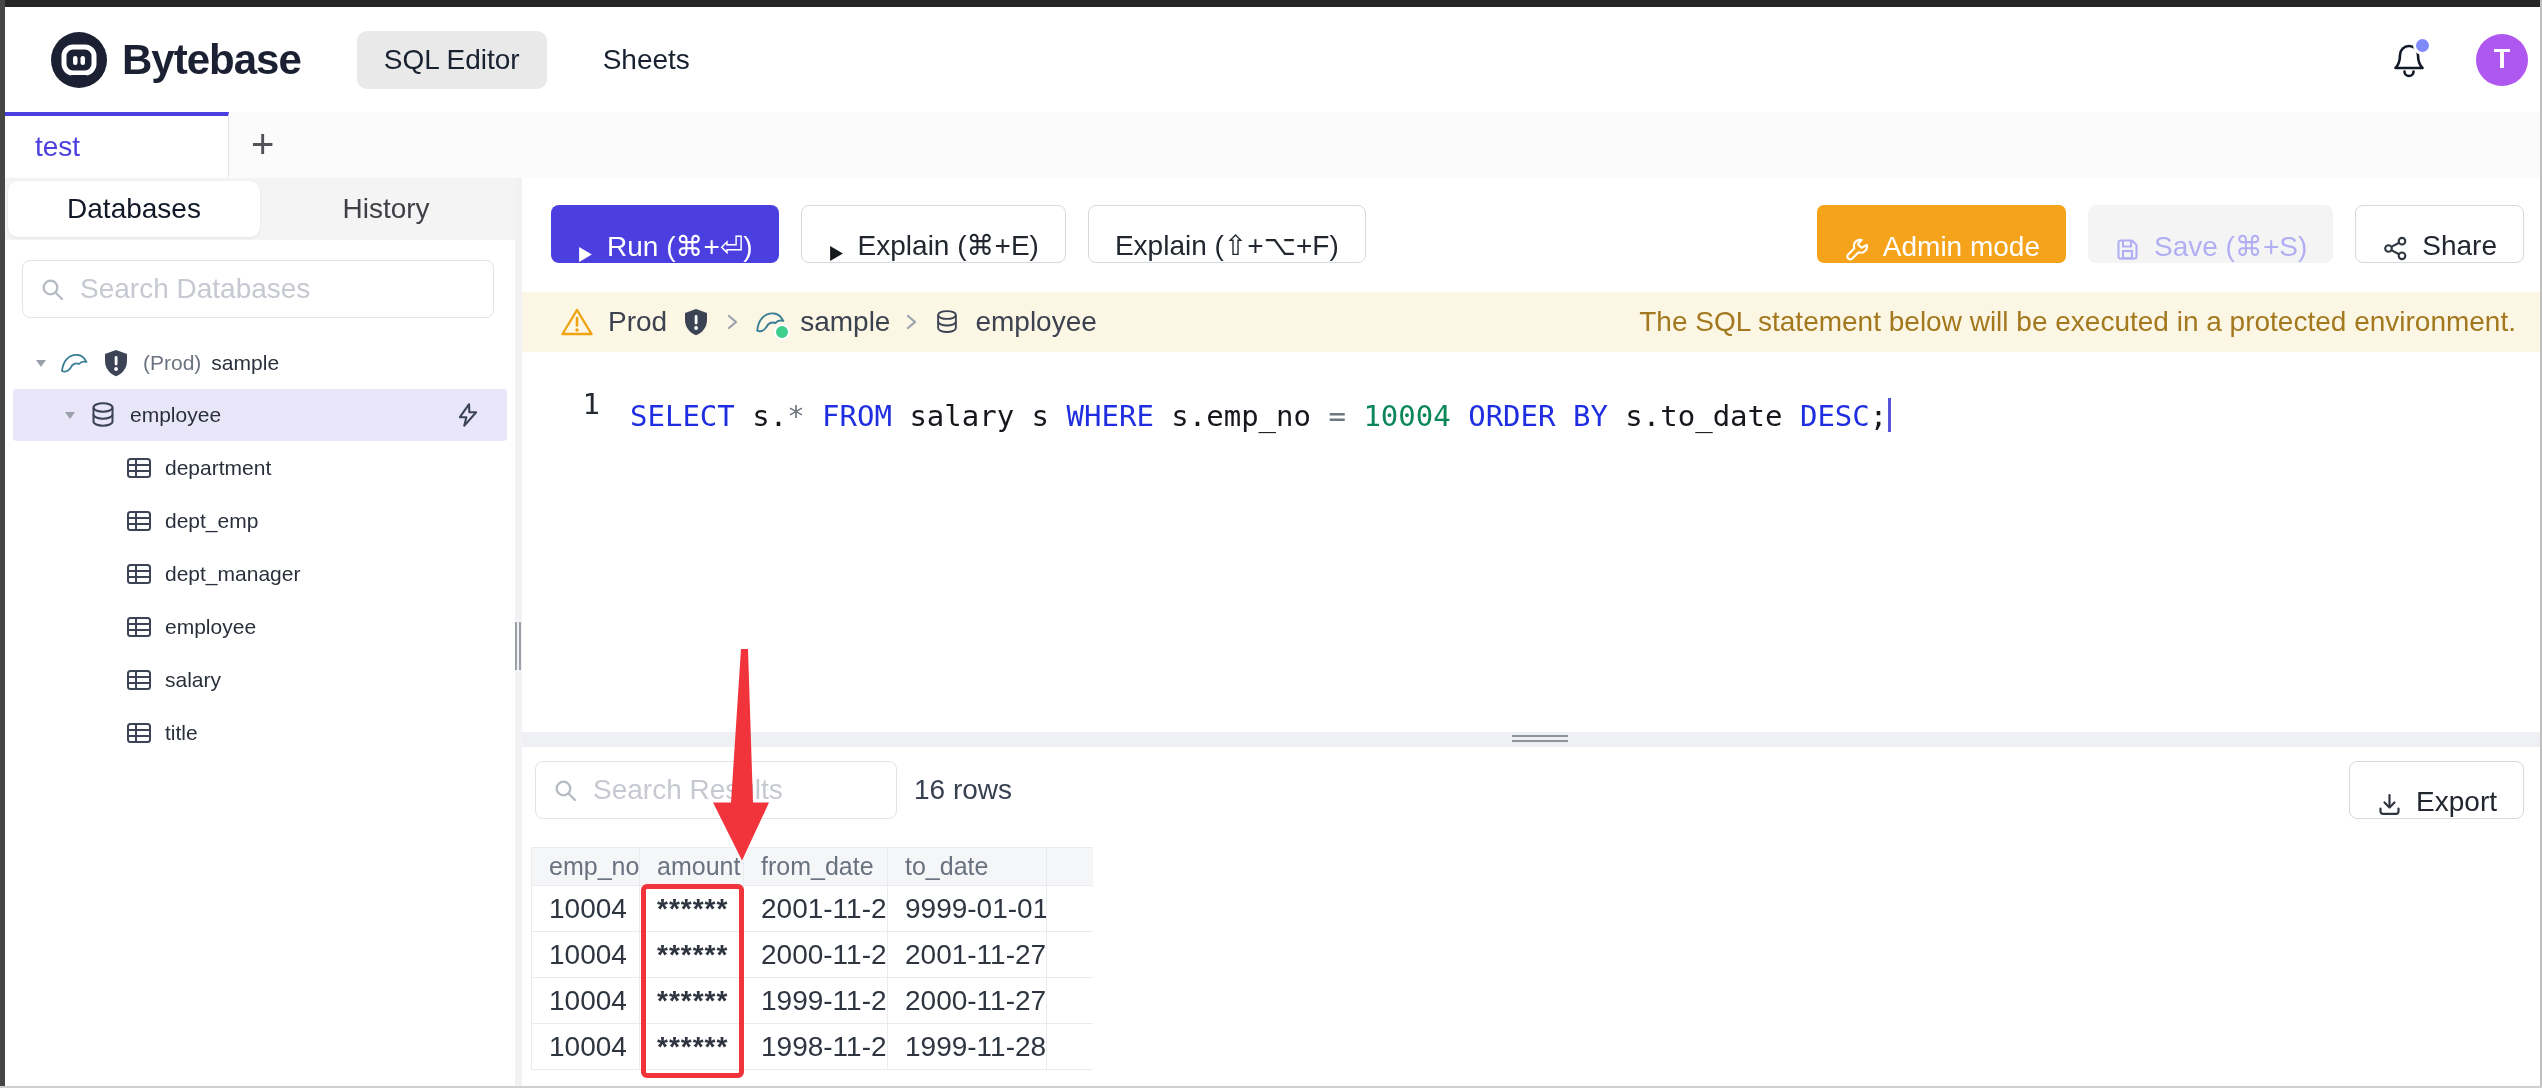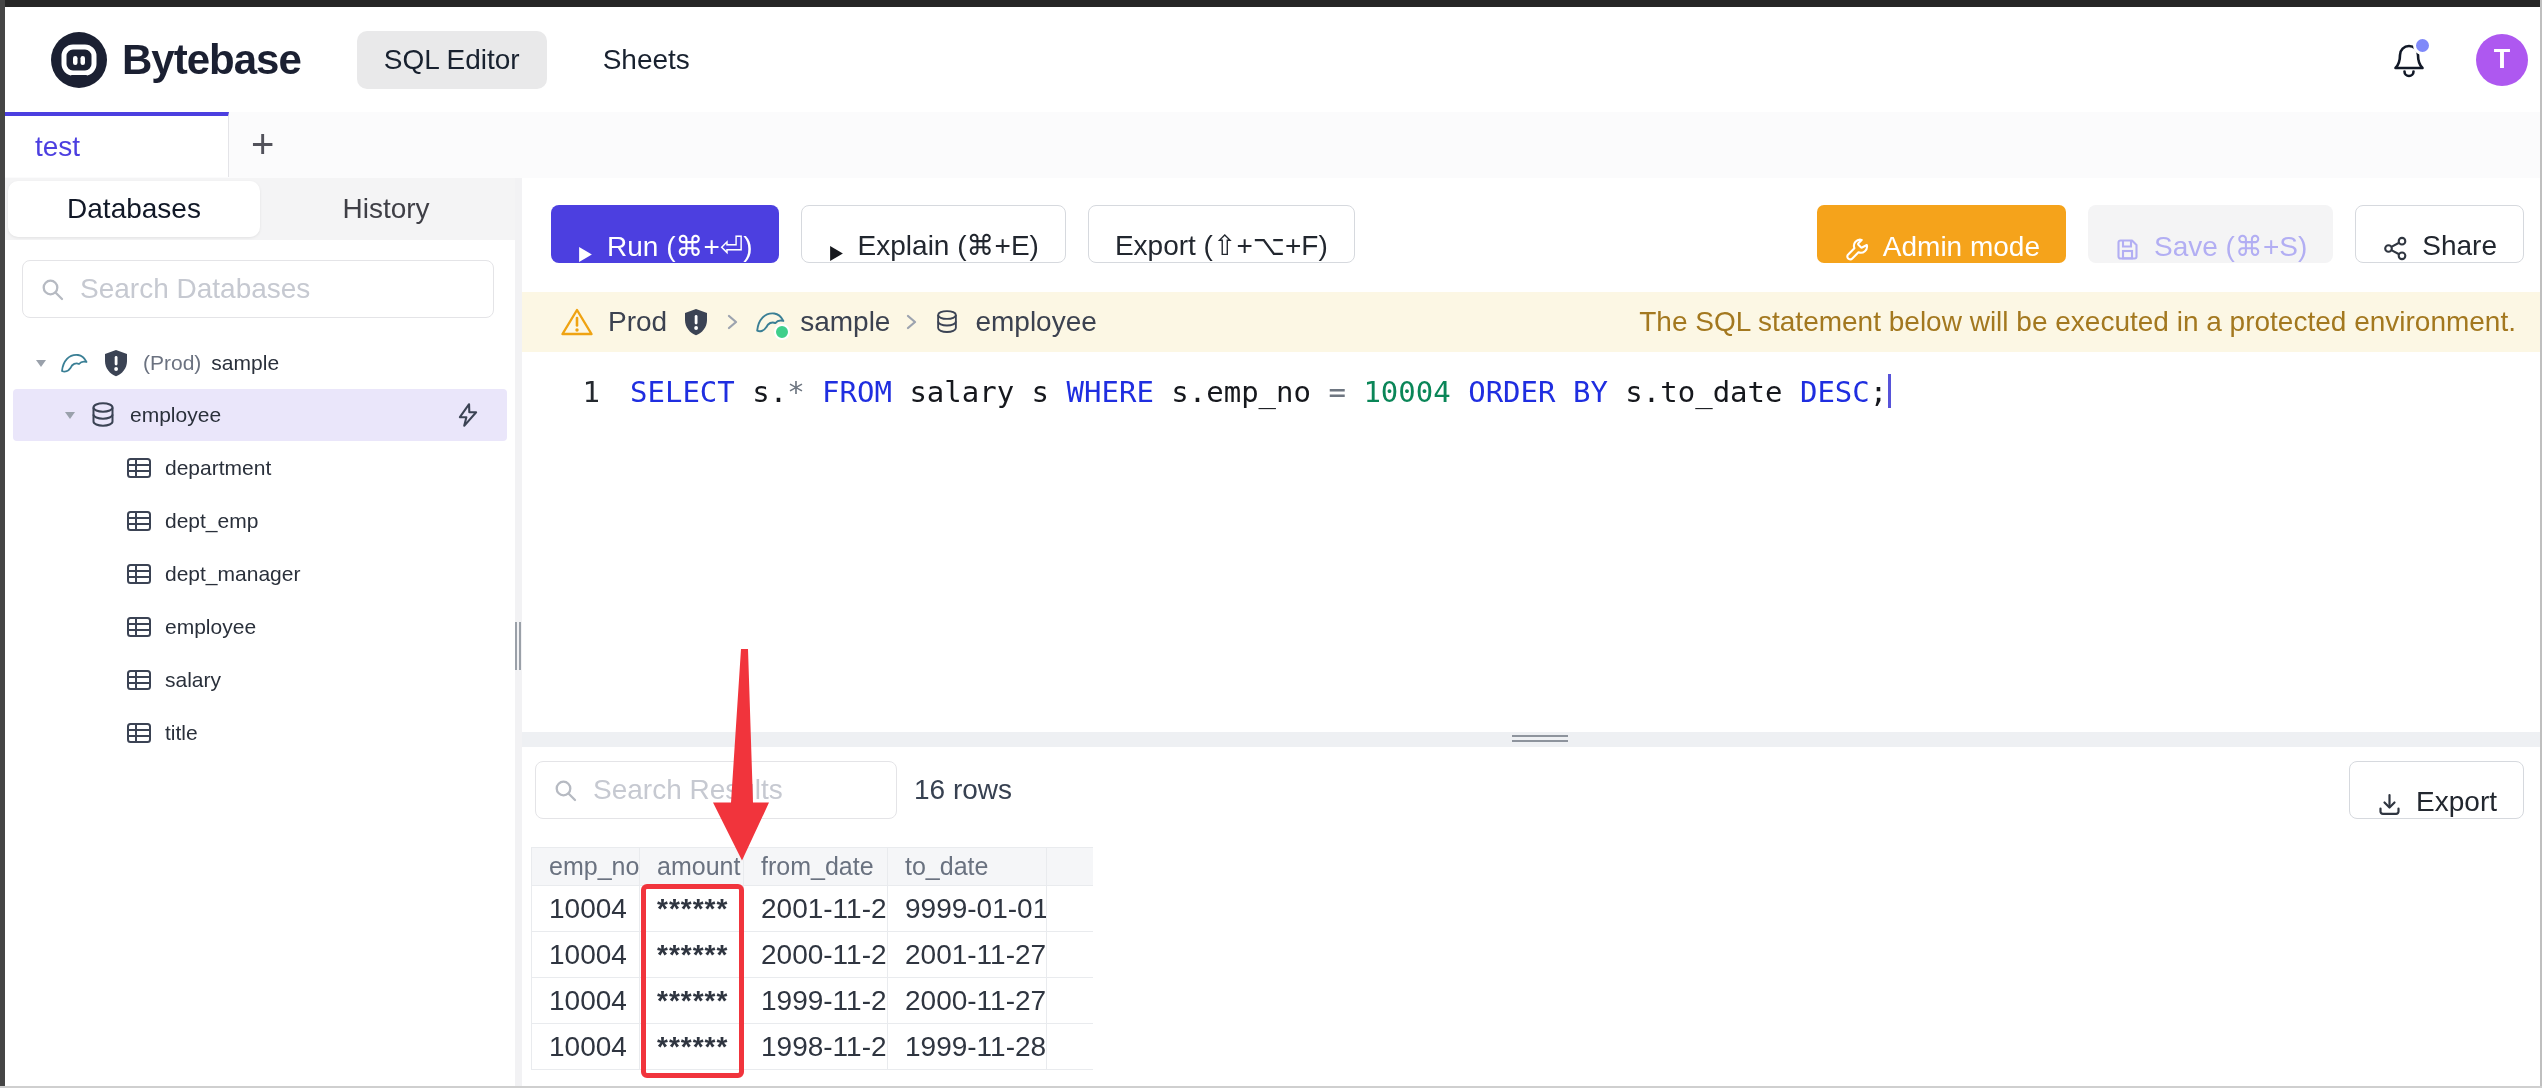--- a/index.html
+++ b/index.html
@@ -74,21 +74,21 @@
   .crumb .txt{font-size:28px;color:#3c4250;font-weight:500;}
   .crumb .warnmsg{font-size:28px;color:var(--warn-text);font-weight:500;}
   .conn{position:relative;display:flex;align-items:center;}
   .conn .dot{position:absolute;right:-4px;bottom:-3px;width:12px;height:12px;border-radius:50%;
              background:var(--green);border:2px solid #fff;}
 
   .editor{position:absolute;left:0;right:0;top:174px;height:380px;background:#fff;}
   .codeline{position:absolute;left:0;top:20px;display:flex;align-items:center;
             font-family:"DejaVu Sans Mono","Liberation Mono",monospace;font-size:29px;line-height:40px;}
   .lineno{width:78px;text-align:right;color:#24292f;}
-  .code{margin-left:30px;white-space:pre;}
+  .code{margin-left:30px;white-space:pre;margin-top:24px;}
   .tok-kw{color:#1f2ee0;} .tok-id{color:#16181d;} .tok-op{color:#6e7681;} .tok-num{color:#0a8658;}
   .cursor{display:inline-block;width:3px;height:34px;background:#5753d9;vertical-align:-6px;margin-left:1px;}
 
   .hdivider{position:absolute;left:0;right:0;top:554px;height:15px;background:#eef0f3;}
   .hdivider i{position:absolute;left:990px;width:56px;height:2px;background:#8e949d;}
   .hdivider i:first-child{top:3px;} .hdivider i:last-child{top:8px;}
 
   .results{position:absolute;left:0;right:0;top:569px;bottom:0;background:#fff;}
   .rs-search{position:absolute;left:13px;top:14px;width:362px;height:58px;border:1px solid #e4e4e7;border-radius:8px;
              display:flex;align-items:center;box-sizing:border-box;padding-left:16px;}
@@ -301,21 +301,21 @@
       </div>
       <div class="btn btn-ghost">
         <span>
           <svg width="17" height="17" viewBox="0 0 16 16">
               <polygon points="2,1 14,8 2,15" fill="#16181d"></polygon>
             </svg>
         </span>
         <span>Explain (⌘+E)</span>
       </div>
       <div class="btn btn-ghost">
-        <span>Export (⇧+⌥+F)</span>
+        <span>Explain (⇧+⌥+F)</span>
       </div>
       <span class="spacer"></span>
       <div class="btn btn-admin">
         <span>
           <svg width="27" height="27" viewBox="0 0 27 27">
             <path d="M23.8 9 a6.2 6.2 0 0 1-8.3 7.3 L9.3 22.5 a2.9 2.9 0 1 1-4.1-4.1 l6.2-6.2 A6.2 6.2 0 0 1 18.7 3.9 l-3.3 3.3 a1.1 1.1 0 0 0 0 1.6 l2.5 2.5 a1.1 1.1 0 0 0 1.6 0 z" fill="none" stroke="#fff" stroke-width="2.1" stroke-linejoin="round"></path>
           </svg>
         </span>
         <span>Admin mode</span>
       </div>

